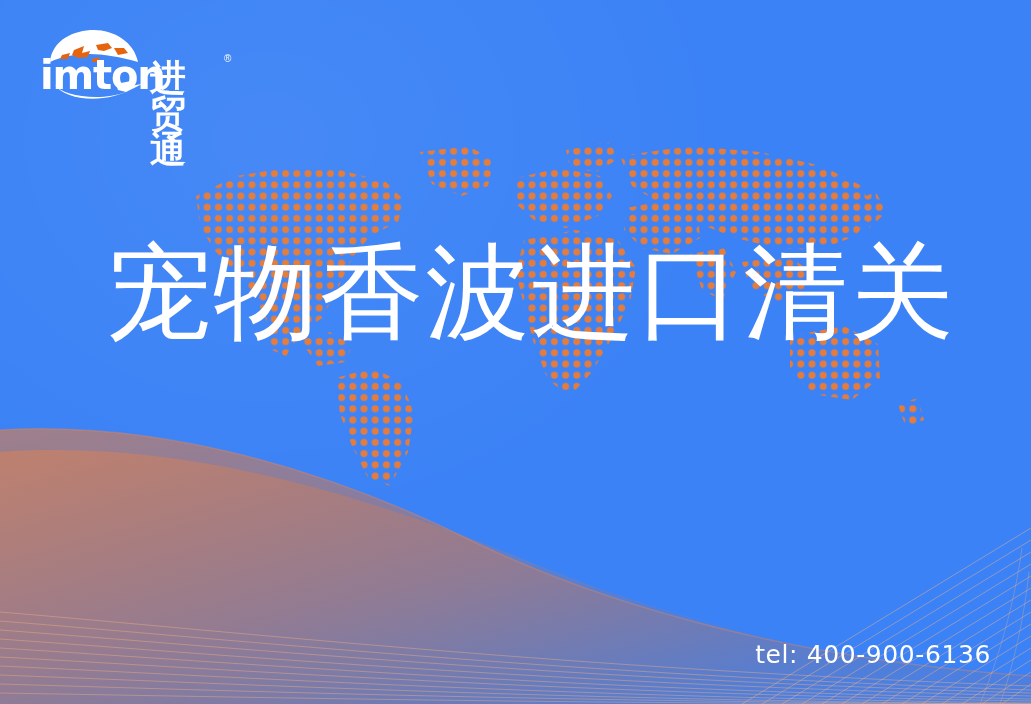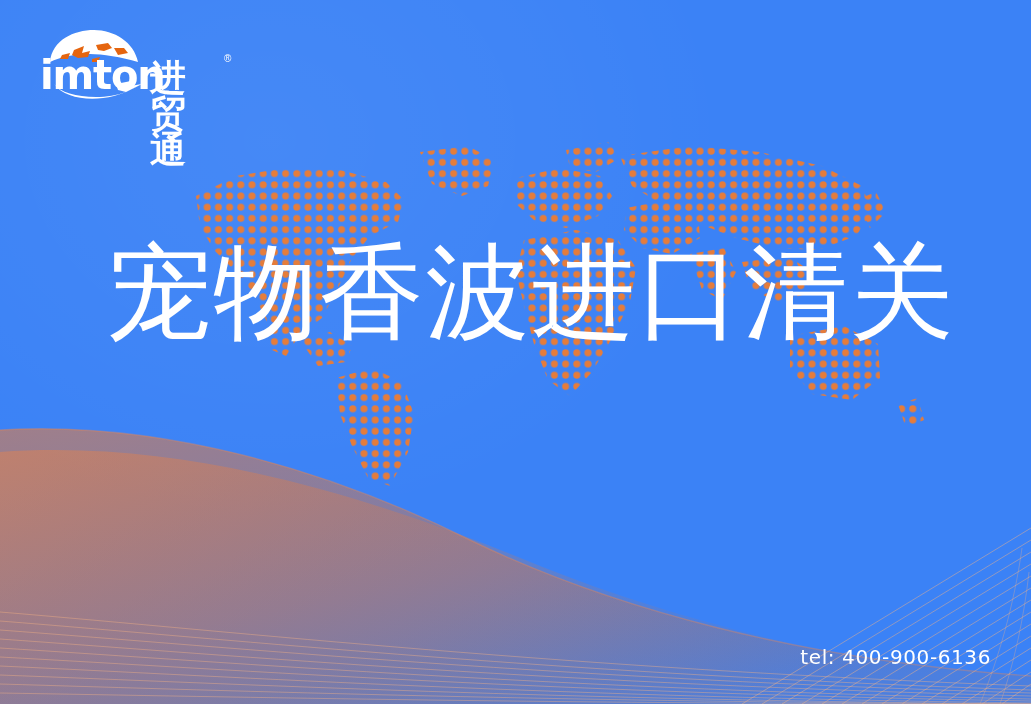--- a/index.html
+++ b/index.html
@@ -104,21 +104,21 @@
     white-space: nowrap;
   }
   #headline .hl-line { display: block; }
 
   
   #tel {
     position: absolute;
     right: 40px;
     bottom: 35px;
     color: #ffffff;
-    font-size: 20px;
+    font-size: 25px;
     letter-spacing: 0.6px;
     font-weight: 400;
     font-family: "DejaVu Sans", sans-serif;
     text-align: right;
   }
 </style>
 </head>
 <body>
 
 <div id="banner">

